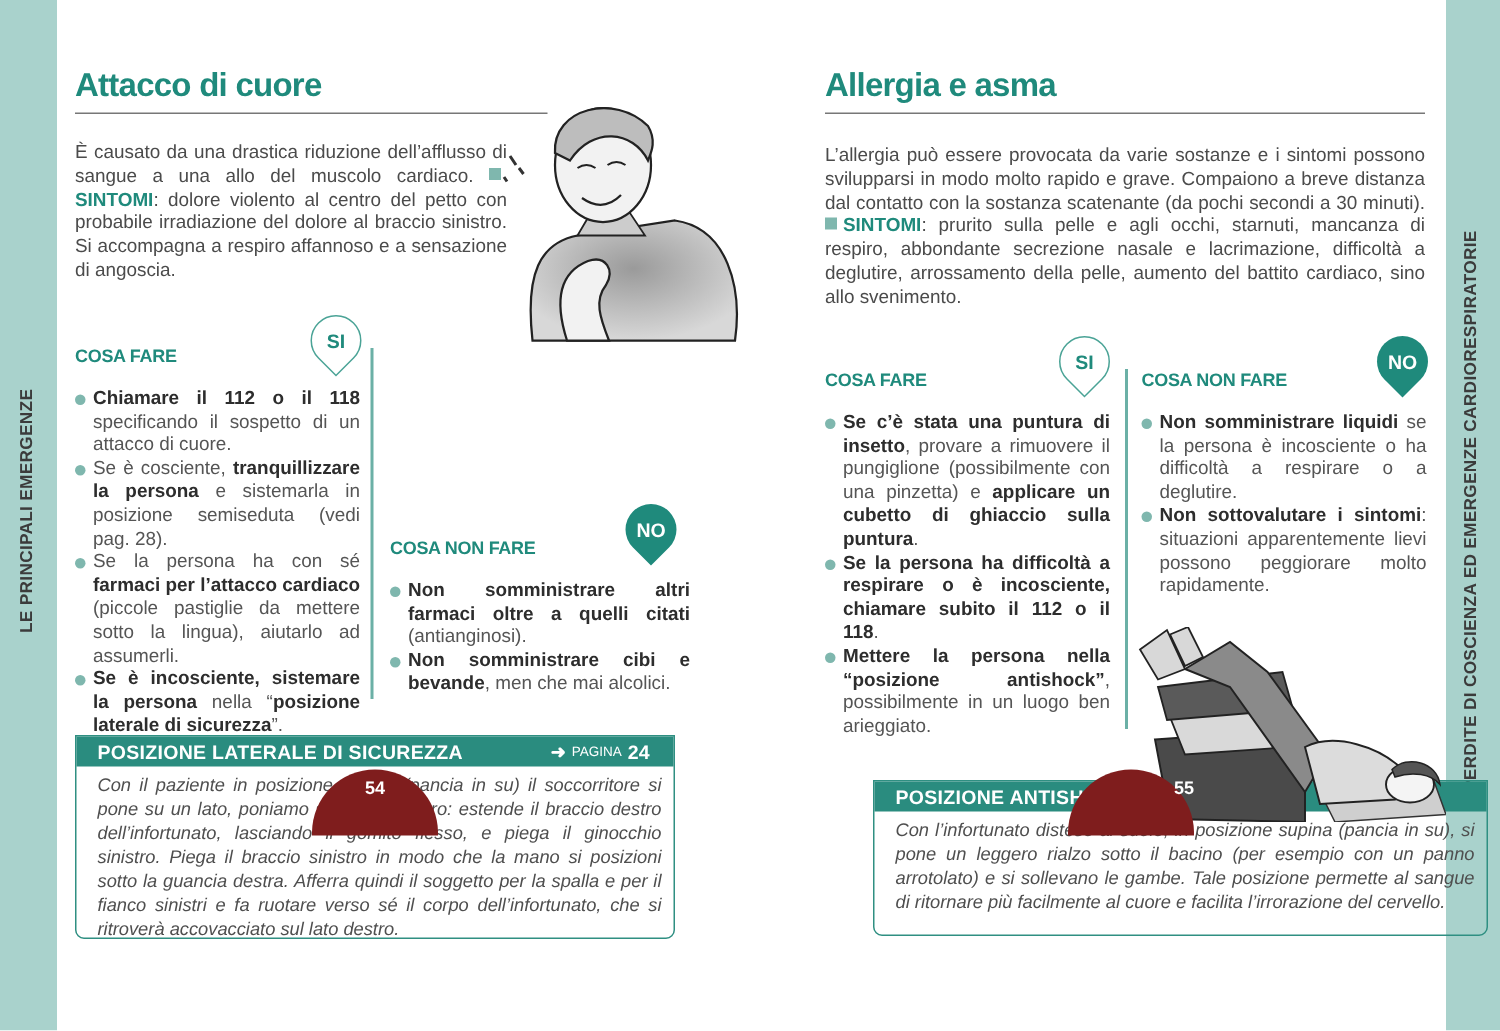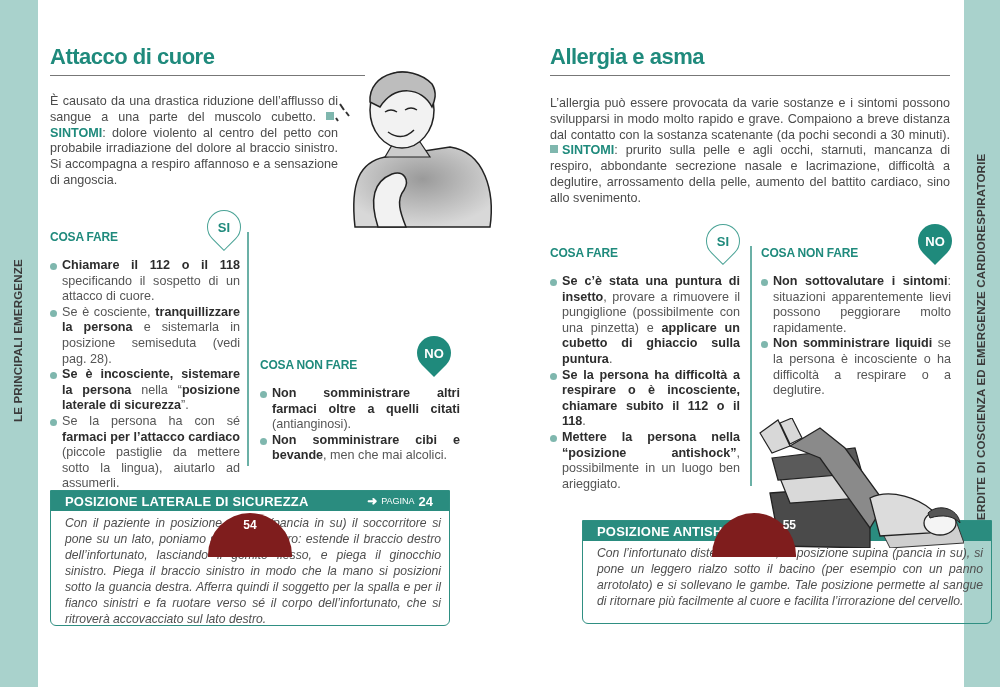--- a/index.html
+++ b/index.html
@@ -77,34 +77,34 @@
     <path d="M85 95 L95 78 L120 80 L130 95 Z" fill="#ccc" stroke="#222" stroke-width="1.2"></path>
     <ellipse cx="102" cy="48" rx="32" ry="38" fill="#f2f2f2" stroke="#222" stroke-width="1.5"></ellipse>
     <path d="M70 40 C68 10 110 0 132 22 C138 32 134 40 132 45 C122 25 95 22 80 45 Z" fill="#bdbdbd" stroke="#222" stroke-width="1.5"></path>
     <path d="M85 50 q6 -4 12 0 M105 48 q6 -4 12 0" stroke="#222" fill="none" stroke-width="1.4"></path>
     <path d="M88 70 q14 10 26 -2" stroke="#222" fill="none" stroke-width="1.5"></path>
     <path d="M40 42 l4 6 M46 50 l3 4 M36 56 l2 3" stroke="#333" stroke-width="2"></path>
     <path d="M78 165 C70 140 72 120 92 112 C104 108 110 118 104 128 C96 138 100 150 106 165 Z" fill="#f2f2f2" stroke="#222" stroke-width="1.5"></path>
   </svg>
 
   <div class="intro" style="left:12px; top:94px; width:288px;">
-    <span>È causato da una drastica riduzione dell’afflusso di sangue a una parte del muscolo cubetto.</span>
+    <span>È causato da una drastica riduzione dell’afflusso di sangue a una allo del muscolo cardiaco.</span>
     <span class="sq"></span><span class="kw">SINTOMI</span><span>: dolore violento al centro del petto con probabile irradiazione del dolore al braccio sinistro. Si accompagna a respiro affannoso e a sensazione di angoscia.</span>
   </div>
 
   <div class="sec-head" style="left:12px; top:230px;">COSA FARE</div>
   <div class="pin si" style="left:169px; top:210px;">
       <span>SI</span>
     </div>
   <div class="vline" style="left:209px; top:232px; height:234px;"></div>
   <ul class="list" style="left:12px; top:258px; width:190px;">
     <li><b>Chiamare il 112 o il 118</b><span> specificando il sospetto di un attacco di cuore.</span></li>
     <li><span>Se è cosciente, </span><b>tranquillizzare la persona</b><span> e sistemarla in posizione semiseduta (vedi pag. 28).</span></li>
+    <li><span>Se la persona ha con sé </span><b>farmaci per l’attacco cardiaco</b><span> (piccole pastiglie da mettere sotto la lingua), aiutarlo ad assumerli.</span></li>
     <li><b>Se è incosciente, sistemare la persona</b><span> nella “</span><b>posizione laterale di sicurezza</b><span>”.</span></li>
-    <li><span>Se la persona ha con sé </span><b>farmaci per l’attacco cardiaco</b><span> (piccole pastiglie da mettere sotto la lingua), aiutarlo ad assumerli.</span></li>
   </ul>
 
   <div class="sec-head" style="left:222px; top:358px;">COSA NON FARE</div>
   <div class="pin no" style="left:379px; top:336px;">
       <span>NO</span>
     </div>
   <ul class="list" style="left:222px; top:386px; width:200px;">
     <li><b>Non somministrare altri farmaci oltre a quelli citati</b><span> (antianginosi).</span></li>
     <li><b>Non somministrare cibi e bevande</b><span>, men che mai alcolici.</span></li>
   </ul>
@@ -142,22 +142,22 @@
     <li><b>Se c’è stata una puntura di insetto</b><span>, provare a rimuovere il pungiglione (possibilmente con una pinzetta) e </span><b>applicare un cubetto di ghiaccio sulla puntura</b><span>.</span></li>
     <li><b>Se la persona ha difficoltà a respirare o è incosciente, chiamare subito il 112 o il 118</b><span>.</span></li>
     <li><b>Mettere la persona nella “posizione antishock”</b><span>, possibilmente in un luogo ben arieggiato.</span></li>
   </ul>
 
   <div class="sec-head" style="left:261px; top:246px;">COSA NON FARE</div>
   <div class="pin no" style="left:418px; top:224px;">
       <span>NO</span>
     </div>
   <ul class="list" style="left:261px; top:274px; width:190px;">
+    <li><b>Non somministrare liquidi</b><span> se la persona è incosciente o ha difficoltà a respirare o a deglutire.</span></li>
     <li><b>Non sottovalutare i sintomi</b><span>: situazioni apparentemente lievi possono peggiorare molto rapidamente.</span></li>
-    <li><b>Non somministrare liquidi</b><span> se la persona è incosciente o ha difficoltà a respirare o a deglutire.</span></li>
   </ul>
 
   <div class="box" style="left:50px; top:520px; width:410px; height:104px;margin-left:32px;">
     <div class="box-head">
       <span class="box-title">POSIZIONE ANTISHOCK</span>
       <span class="box-page" style="margin-left:24px;">
           <span class="arrow">➜</span>
           <span>PAGINA</span>
           <span class="num">29</span>
         </span>

